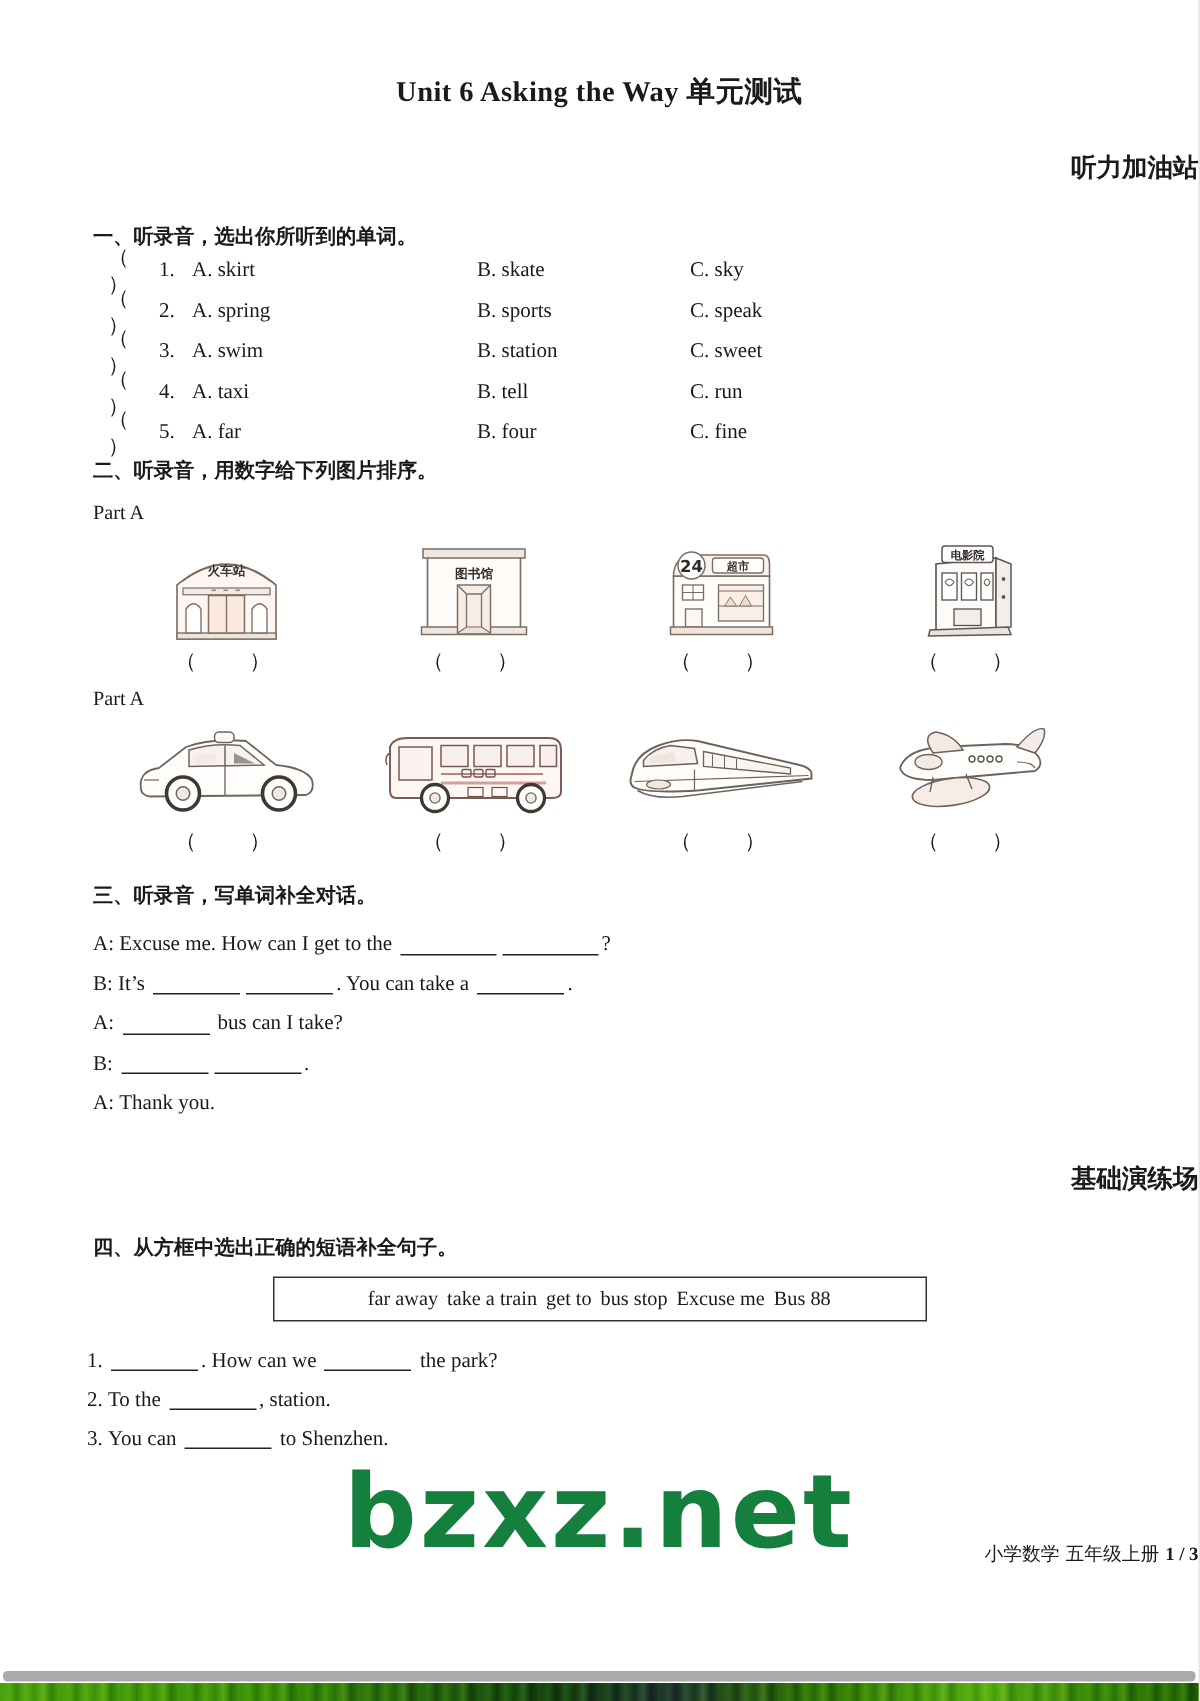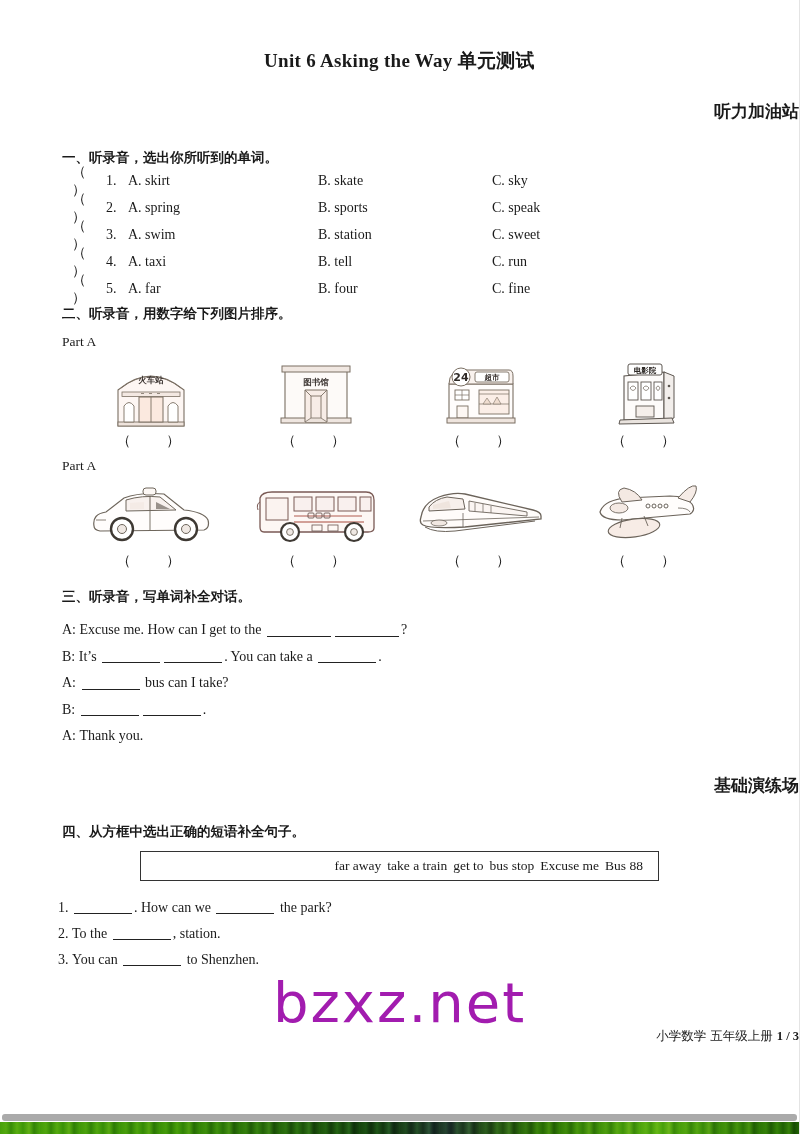--- a/index.html
+++ b/index.html
@@ -23,24 +23,24 @@
     border-right: 1px solid #e4e4e4;
   }
 
   
   .watermark {
     position: absolute;
     left: 0; right: 0;
     top: 975px;
     text-align: center;
     font-family: "DejaVu Sans", sans-serif;
-    font-weight: normal;
-    font-size: 56px;
+    font-weight: bold;
+    font-size: 68px;
     letter-spacing: 2px;
-    color: #a21caf;
+    color: #15803d;
     z-index: 0;
     user-select: none;
     line-height: 1;
   }
 
   .content { position: relative; z-index: 2; }
 
   
   .doc-title {
     text-align: center;
@@ -75,21 +75,21 @@
     display: flex;
     font-size: 14px;
     height: 27px;
     align-items: center;
     padding-left: 10px;
   }
   .mc-paren { width: 34px; letter-spacing: 12px; }
   .mc-num { width: 22px; }
   .mc-a { width: 190px; }
   .mc-b { width: 142px; }
-  .mc-c { width: 120px; margin-left: 32px; }
+  .mc-c { width: 120px; }
 
   
   .part-label {
     font-size: 13.5px;
     padding-left: 62px;
     margin: 0;
   }
 
   
   .pic-row {
@@ -130,24 +130,24 @@
     border-bottom: 1px solid #222;
     height: 13px;
     margin: 0 2px;
   }
   .b-long { width: 64px; }
   .b-med  { width: 58px; }
 
   
   .wordbox {
     margin: 10px auto 0 auto;
-    width: 519px;
+    width: 436px;
     border: 1px solid #333;
     display: flex;
-    justify-content: flex-end;
+    justify-content: center;
     align-items: center;
     padding: 6px 12px;
     font-size: 13.5px;
   }
   .wordbox span { padding: 0 3px; white-space: nowrap; }
 
   
   .fill-list { padding-left: 58px; }
   .fill-line {
     font-size: 14px;

